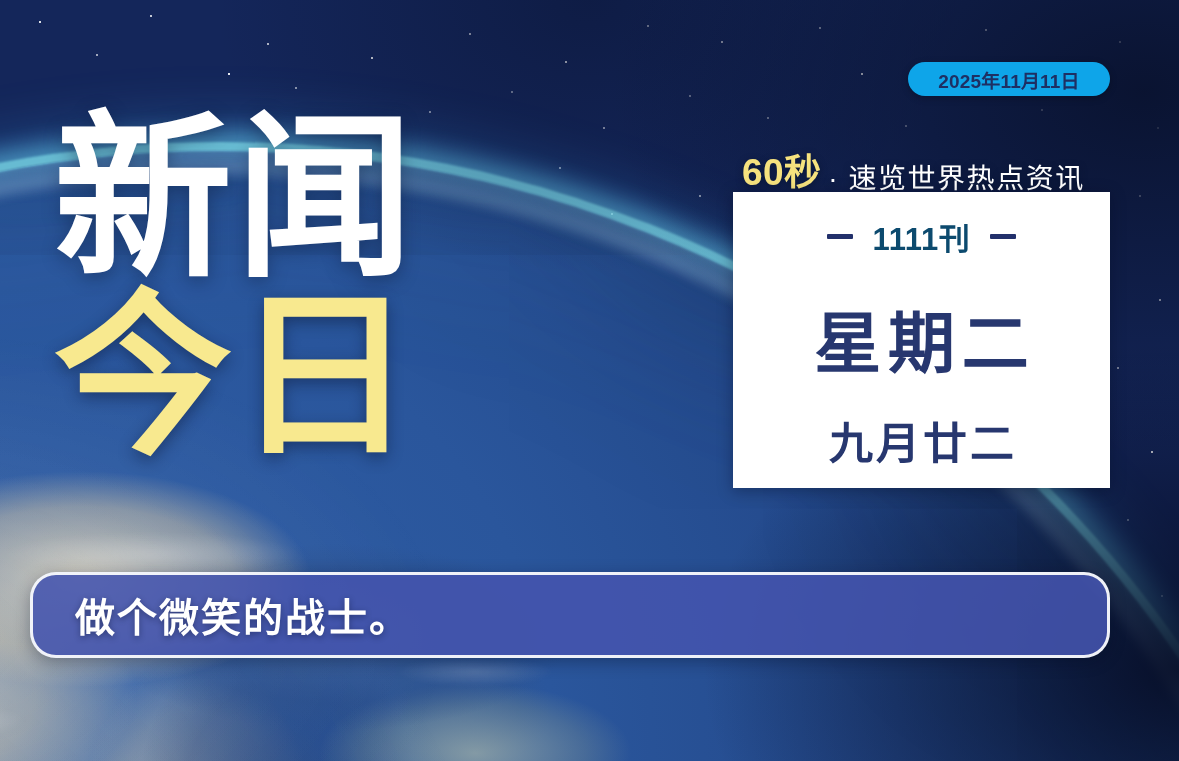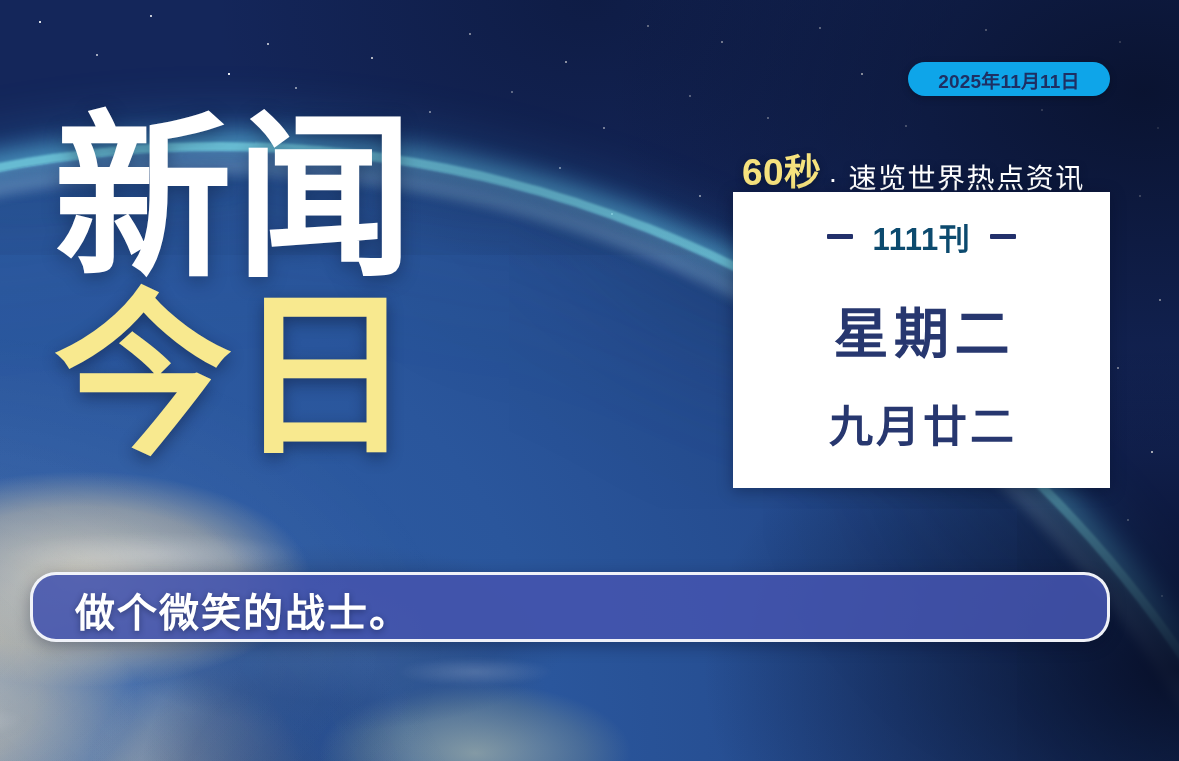--- a/index.html
+++ b/index.html
@@ -257,40 +257,40 @@
   }
   .issue-dash{
     display:inline-block;
     width:26px; height:5px;
     background:#22306b;
     border-radius:1px;
   }
   .weekday{
     margin-top:30px;
     color:#27376f;
-    font-size:55px; font-weight:900;
+    font-size:67px; font-weight:900;
     letter-spacing:.10em;
     text-indent:.10em;
   }
   .lunar{
     margin-top:22px;
     color:#27376f;
     font-size:44px; font-weight:900;
     letter-spacing:.07em;
     text-indent:.07em;
   }
 
   .quote-bar{
     position:absolute;
     left:30px; top:572px;
-    width:1080px; height:70px;
+    width:1080px; height:86px;
     background:rgba(68,84,174,.88);
     border:3px solid rgba(255,255,255,.92);
     border-radius:26px;
-    display:flex; align-items:flex-end;
+    display:flex; align-items:center;
     padding-left:42px;
     box-shadow:0 4px 16px rgba(4,10,32,.32);
   }
   .quote-text{
     color:#ffffff;
     font-size:40px; font-weight:700;
     letter-spacing:.05em;
     text-shadow:0 2px 6px rgba(10,20,50,.45);
     white-space:nowrap;
   }

